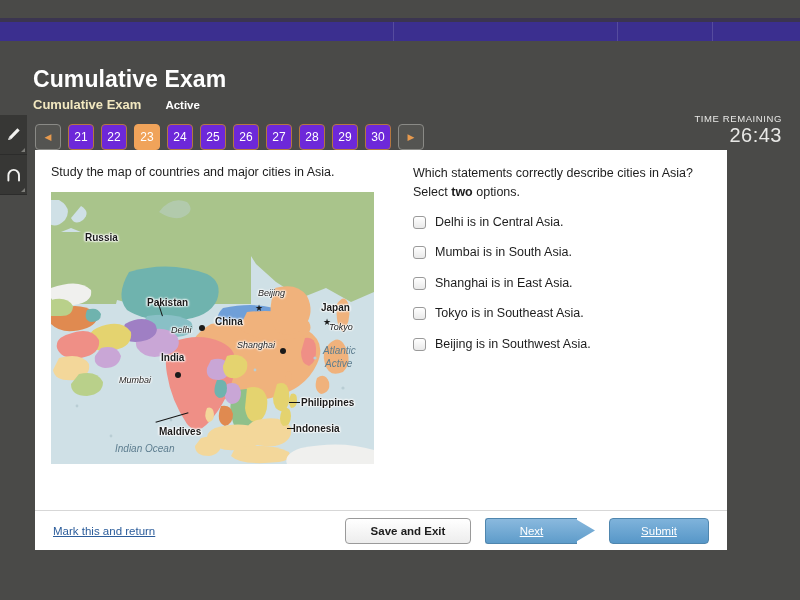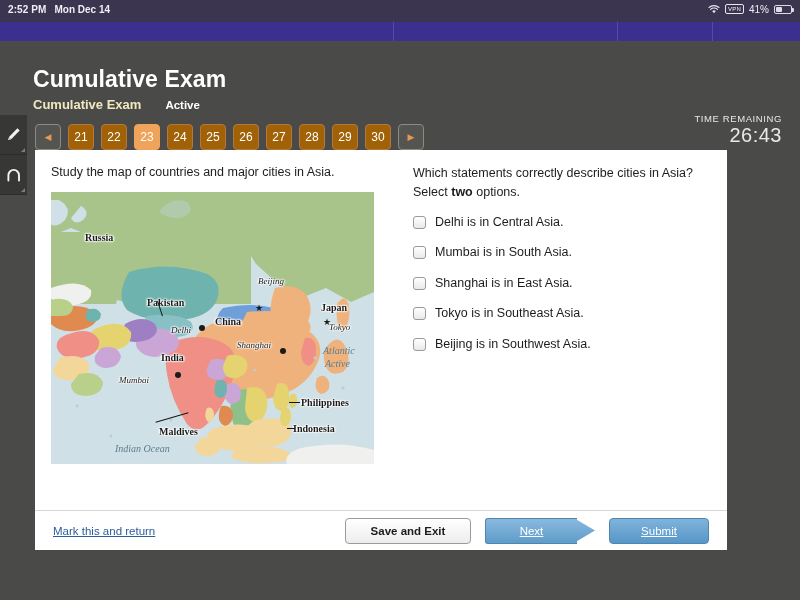--- a/index.html
+++ b/index.html
@@ -86,21 +86,21 @@
   .exam-sub-state { font-size: 11.5px; font-weight: bold; color: #ffffff; }
 
   
   .pager {
     position: absolute; left: 35px; top: 124px;
     display: flex; align-items: center; gap: 7px;
   }
   .pg {
     width: 26px; height: 26px; border-radius: 4px;
     display: flex; align-items: center; justify-content: center;
-    font-size: 12px; color: #ffffff; background: #a16207;
+    font-size: 12px; color: #ffffff; background: #6d28d9;
     border: 1px solid #b4773f; cursor: pointer;
   }
   .pg.active { background: #f0a košt; }
   .pg.active { background: #efa košt; }
   .pg.active { background: #f0a35a; border-color: #f0a35a; color: #fff; }
   .pg.arrow {
     border: 1px solid #8a8a86; background: #545451; color: #e79a4e;
     font-size: 9px;
   }
 
@@ -128,21 +128,21 @@
   .prompt { font-size: 12.5px; color: #1d1d1d; line-height: 1.35; }
 
   
   .map {
     position: relative; margin-top: 11px;
     width: 323px; height: 272px; overflow: hidden;
     background: #cfe0e6;
   }
   .map svg { display: block; }
   .map-lbl {
-    position: absolute; font-family: Liberation Serif, serif;
+    position: absolute; font-family: Liberation Sans, sans-serif;
     color: #1b1b1b; white-space: nowrap;
     text-shadow: 0 0 2px #fff, 0 0 2px #fff, 0 0 3px #fff, 1px 0 2px #fff, -1px 0 2px #fff;
   }
   .lbl-country { font-size: 10px; font-weight: bold; }
   .lbl-city { font-size: 9px; font-style: italic; }
   .lbl-ocean {
     font-size: 10px; font-style: italic; color: #5d7d8f;
     text-shadow: none;
   }
   .dot {
@@ -208,38 +208,20 @@
     border: 1px solid #4f86ae;
     display: flex; align-items: center; justify-content: center;
     font-size: 11.5px; color: #ffffff; text-decoration: underline; cursor: pointer;
   }
 </style>
 </head>
 <body>
 
 <div id="root">
 
-  <div class="status-bar">
-    <div class="sb-left">
-      <span class="sb-time">2:52 PM</span>
-      <span class="sb-date">Mon Dec 14</span>
-    </div>
-    <div class="sb-right">
-      <svg width="12" height="9" viewBox="0 0 12 9">
-        <path d="M6 8.2 4.2 6.1a2.6 2.6 0 0 1 3.6 0z" fill="#e9e6f2"></path>
-        <path d="M2.6 4.4a5 5 0 0 1 6.8 0" stroke="#e9e6f2" stroke-width="1.1" fill="none" stroke-linecap="round"></path>
-        <path d="M1 2.5a7.6 7.6 0 0 1 10 0" stroke="#e9e6f2" stroke-width="1.1" fill="none" stroke-linecap="round"></path>
-      </svg>
-      <span class="vpn-badge">VPN</span>
-      <span>41%</span>
-      <span class="battery">
-          <span class="battery-fill"></span>
-        </span>
-    </div>
-  </div>
 
   <div class="url-bar">
     <span class="lock-glyph">🔒</span>
     <span>r19.core.learn.edgenuity.com</span>
   </div>
 
   <div class="site-chrome">
     <div class="chrome-div" style="left:393px"></div>
     <div class="chrome-div" style="left:617px"></div>
     <div class="chrome-div" style="left:712px"></div>
@@ -372,21 +354,21 @@
 
           <span class="map-lbl lbl-country" style="left:34px; top:40px;">Russia</span>
           <span class="map-lbl lbl-country" style="left:96px; top:105px;">Pakistan</span>
           <span class="map-lbl lbl-country" style="left:164px; top:124px;">China</span>
           <span class="map-lbl lbl-country" style="left:110px; top:160px;">India</span>
           <span class="map-lbl lbl-country" style="left:270px; top:110px;">Japan</span>
           <span class="map-lbl lbl-country" style="left:250px; top:205px;">Philippines</span>
           <span class="map-lbl lbl-country" style="left:242px; top:231px;">Indonesia</span>
           <span class="map-lbl lbl-country" style="left:108px; top:234px;">Maldives</span>
 
-          <span class="map-lbl lbl-city" style="left:207px; top:84px;">Beijing</span>
+          <span class="map-lbl lbl-city" style="left:207px; top:96px;">Beijing</span>
           <span class="map-lbl lbl-city" style="left:120px; top:133px;">Delhi</span>
           <span class="map-lbl lbl-city" style="left:186px; top:148px;">Shanghai</span>
           <span class="map-lbl lbl-city" style="left:278px; top:130px;">Tokyo</span>
           <span class="map-lbl lbl-city" style="left:68px; top:183px;">Mumbai</span>
 
           <span class="map-lbl lbl-ocean" style="left:272px; top:153px;">Atlantic</span>
           <span class="map-lbl lbl-ocean" style="left:274px; top:166px;">Active</span>
           <span class="map-lbl lbl-ocean" style="left:64px; top:251px;">Indian Ocean</span>
 
           <span class="dot" style="left:148px; top:133px;"></span>

